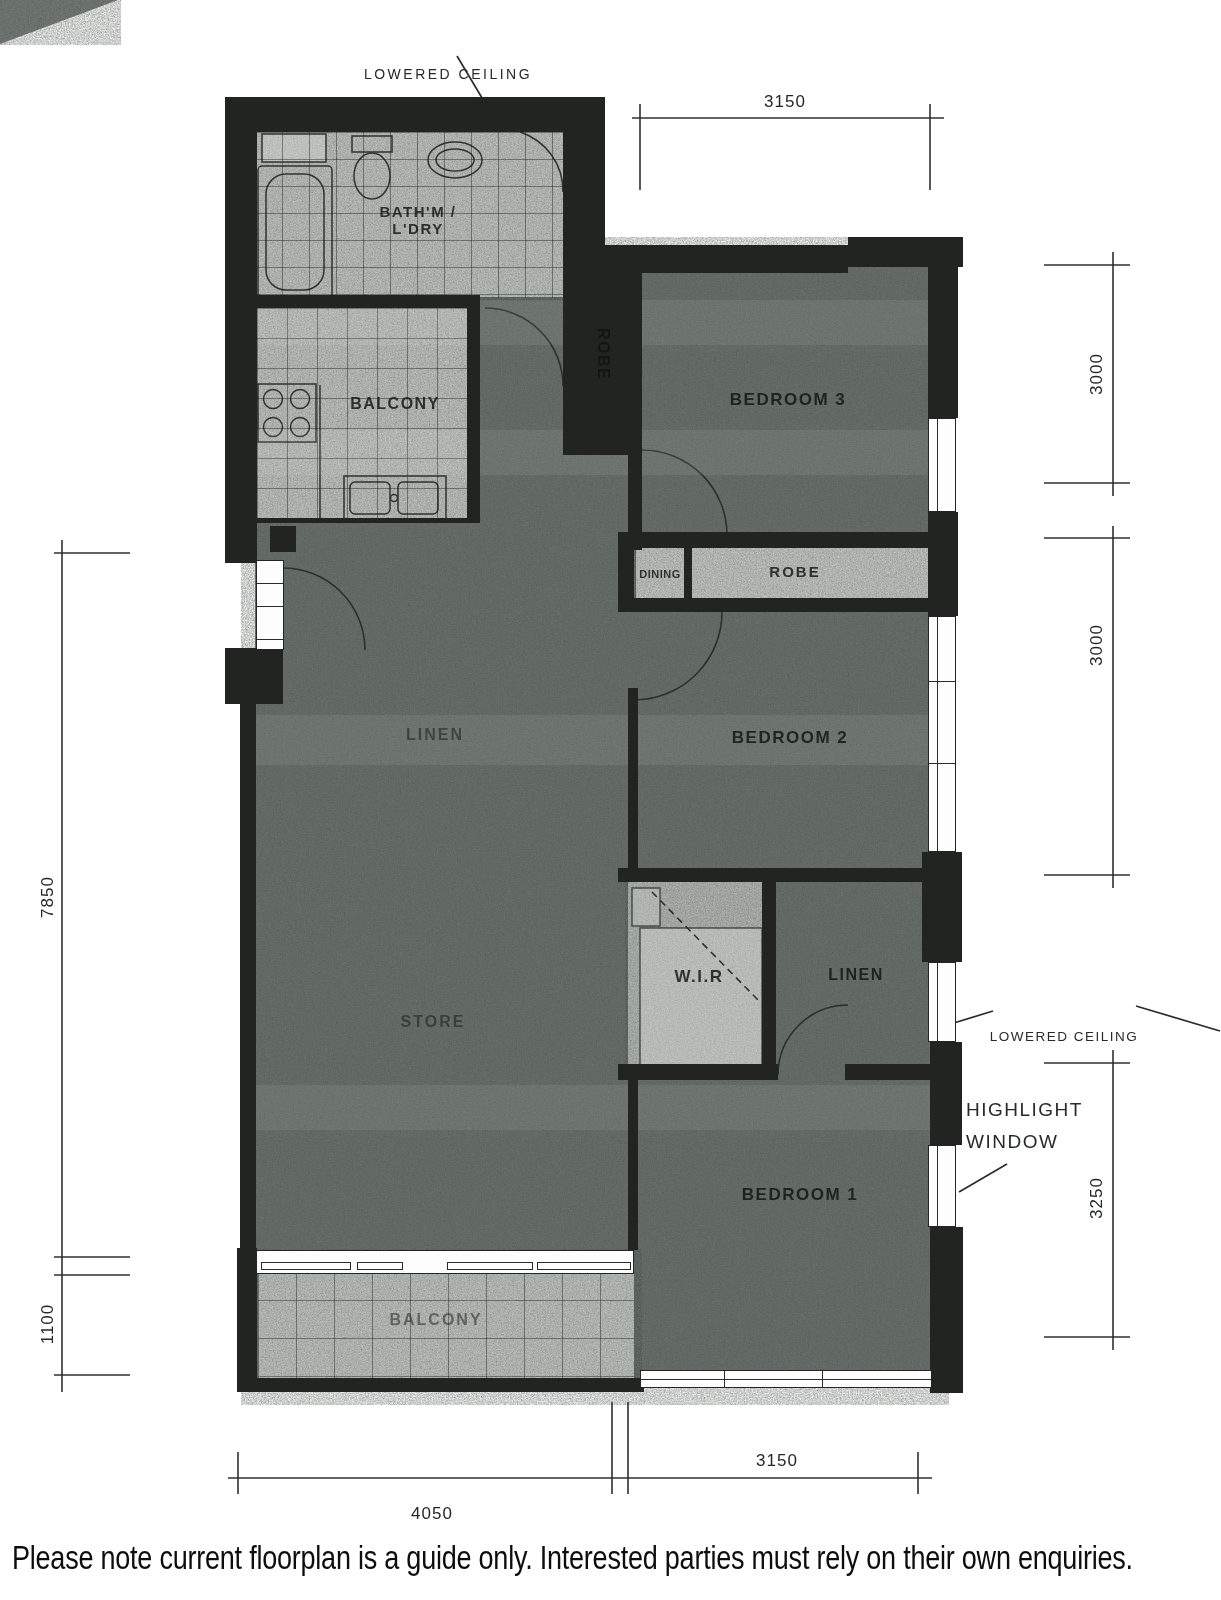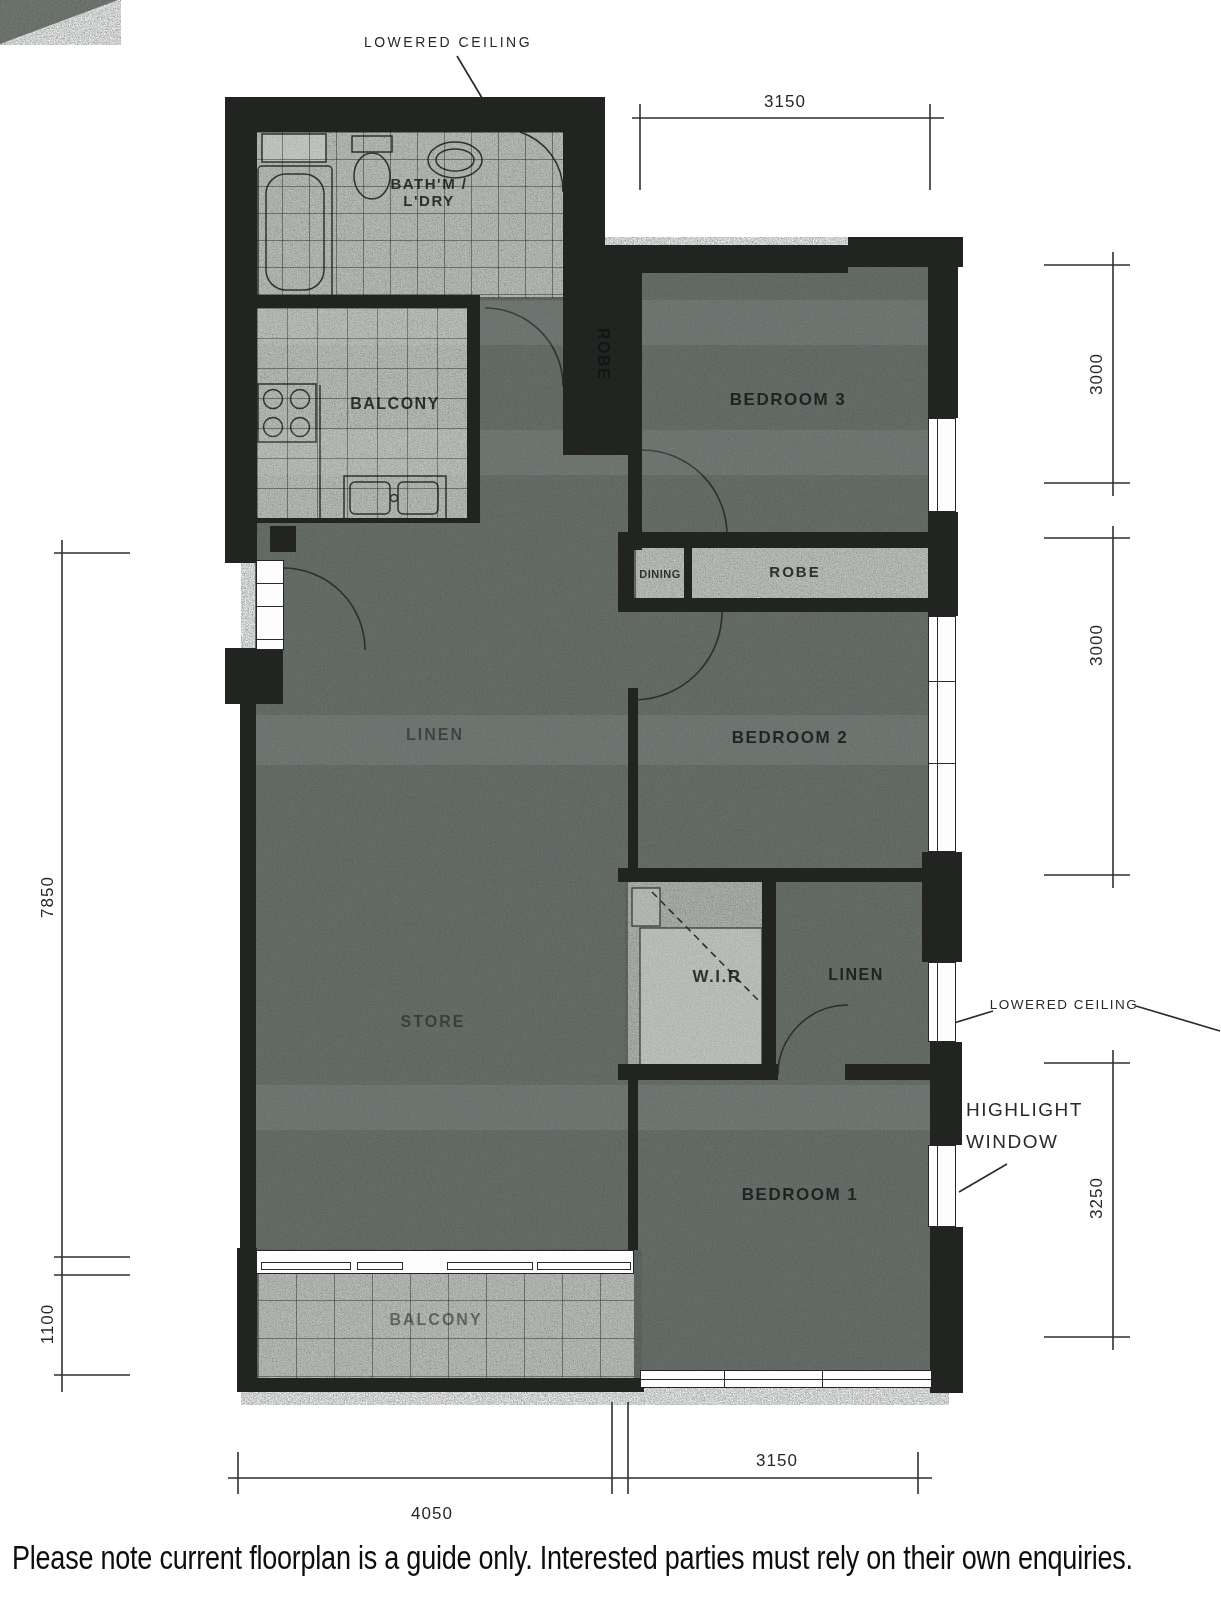--- a/index.html
+++ b/index.html
@@ -18,21 +18,21 @@
   .lbl{position:absolute;transform:translate(-50%,-50%);white-space:nowrap;
        color:rgba(16,20,17,.82);font-weight:bold;letter-spacing:1.5px;font-size:17px;}
   .lbl.med{font-size:15px;}
   .lbl.small{font-size:11px;letter-spacing:.5px;}
   .lbl.faded{opacity:.6;}
   .lbl.vert{transform:translate(-50%,-50%) rotate(90deg);}
   .dim{position:absolute;transform:translate(-50%,-50%);white-space:nowrap;
        color:#242825;font-size:17px;letter-spacing:1px;font-weight:normal;}
   .dim.vdim{transform:translate(-50%,-50%) rotate(-90deg);}
   .ann{position:absolute;transform:translate(-50%,-50%);white-space:nowrap;
-       color:#272b28;font-size:14px;letter-spacing:2.5px;}
+       color:#272b28;font-size:14px;letter-spacing:2.5px;margin-top:32px;}
   .ann2{position:absolute;color:#272b28;font-size:19px;letter-spacing:1.5px;line-height:32px;}
   #footer{position:absolute;left:12px;top:1538px;width:1520px;font-size:34px;color:#0d0d0d;
           transform:scaleX(.795);transform-origin:0 0;letter-spacing:-.3px;}
 </style>
 </head>
 <body>
 
 <div id="page">
 
   <svg class="base" width="1221" height="1600">
@@ -208,32 +208,32 @@
     <i class="pane" style="left:100px;top:11px;width:46px;height:8px;"></i>
     <i class="pane" style="left:190px;top:11px;width:86px;height:8px;"></i>
     <i class="pane" style="left:280px;top:11px;width:94px;height:8px;"></i>
   </div>
   <div class="win" style="left:256px;top:560px;width:28px;height:90px;">
     <i class="hl" style="top:22px;"></i>
     <i class="hl" style="top:45px;"></i>
     <i class="hl" style="top:78px;"></i>
   </div>
 
-  <div class="lbl med" style="left:418px;top:192px;margin-left:11px;">
+  <div class="lbl med" style="left:418px;top:220px;">
     <div>BATH'M /</div>
     <div style="text-align:center;">L'DRY</div>
   </div>
   <div class="lbl" style="left:395px;top:404px;font-size:16px;">BALCONY</div>
   <div class="lbl vert" style="left:603px;top:354px;font-size:16px;">ROBE</div>
   <div class="lbl" style="left:788px;top:400px;">BEDROOM 3</div>
   <div class="lbl small" style="left:660px;top:574px;">DINING</div>
   <div class="lbl med" style="left:795px;top:571px;letter-spacing:2px;">ROBE</div>
   <div class="lbl" style="left:790px;top:738px;">BEDROOM 2</div>
   <div class="lbl faded" style="left:435px;top:735px;font-size:16px;letter-spacing:2px;">LINEN</div>
-  <div class="lbl" style="left:717px;top:977px;">W.I.R</div>
+  <div class="lbl" style="left:699px;top:977px;">W.I.R</div>
   <div class="lbl" style="left:856px;top:975px;font-size:16px;">LINEN</div>
   <div class="lbl faded" style="left:433px;top:1022px;font-size:16px;letter-spacing:2px;">STORE</div>
   <div class="lbl" style="left:800px;top:1195px;">BEDROOM 1</div>
   <div class="lbl faded" style="left:436px;top:1320px;font-size:16px;letter-spacing:2px;">BALCONY</div>
 
   <div class="dim" style="left:785px;top:102px;">3150</div>
   <div class="dim vdim" style="left:1097px;top:374px;">3000</div>
   <div class="dim vdim" style="left:1097px;top:645px;">3000</div>
   <div class="dim vdim" style="left:1097px;top:1198px;">3250</div>
   <div class="dim vdim" style="left:48px;top:897px;">7850</div>

